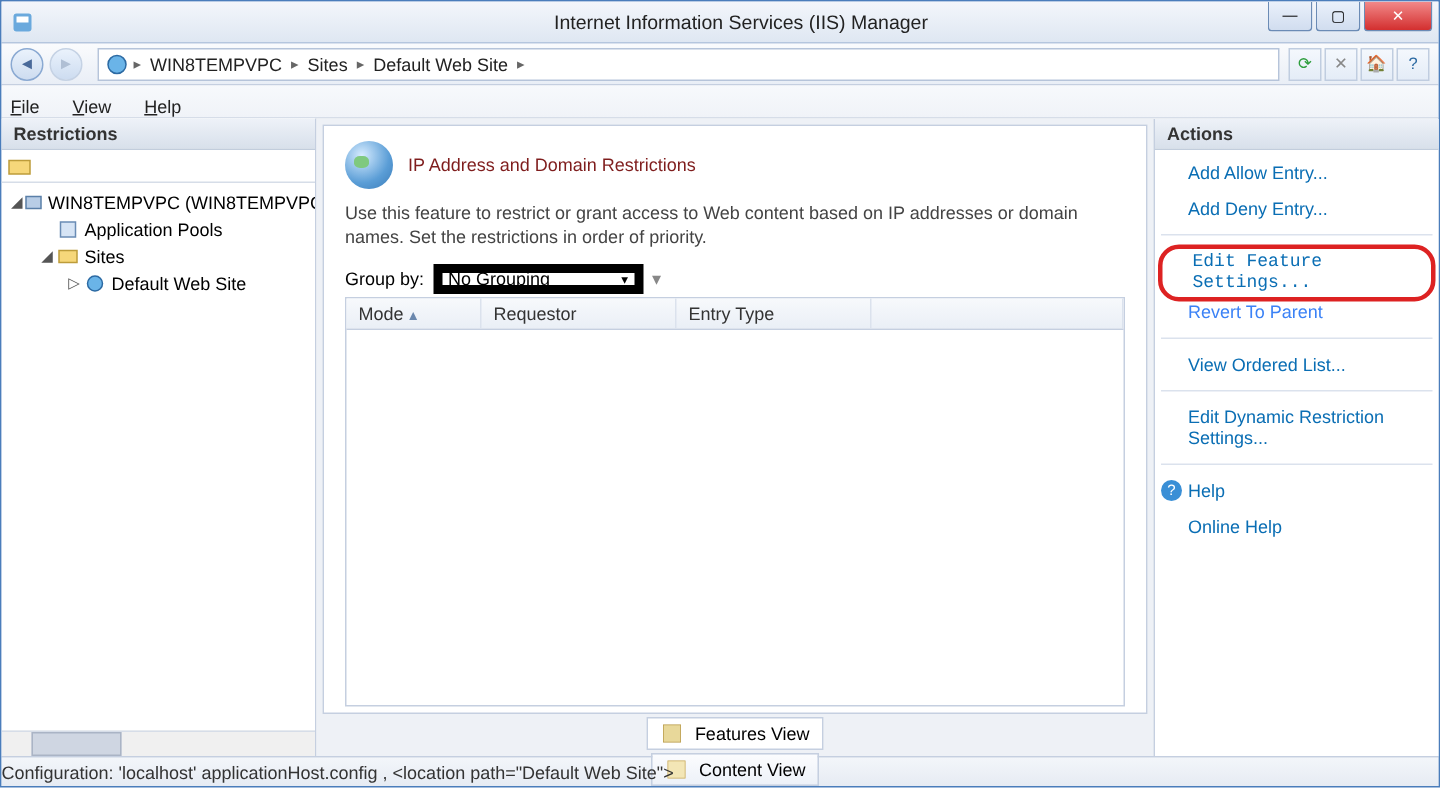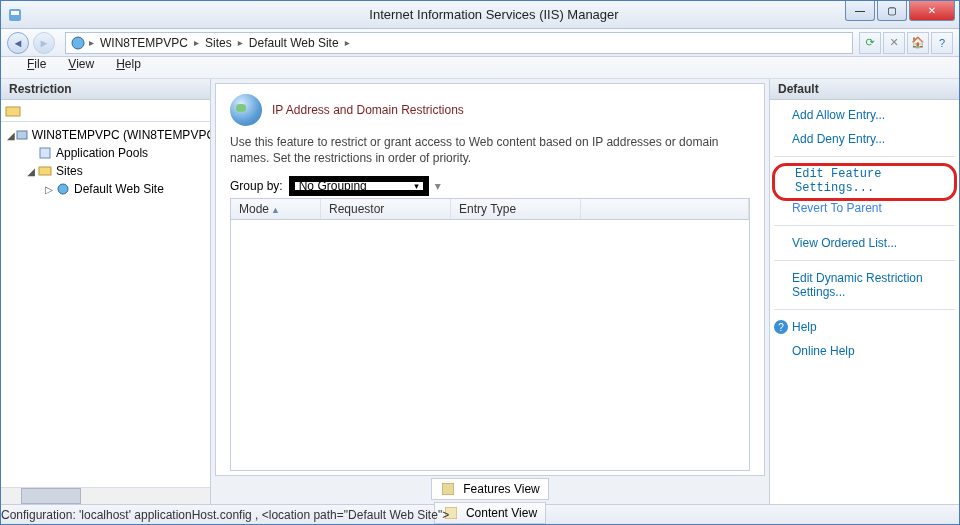--- a/index.html
+++ b/index.html
@@ -11,21 +11,21 @@
 .winbtn { width:30px; height:20px; margin-left:2px; border:1px solid #6b8bb5; border-top:none; background:linear-gradient(#eaf1fb,#d1ddef); display:flex; align-items:center; justify-content:center; border-radius:0 0 3px 3px; font-size:10px;}
 .winbtn.close { background:linear-gradient(#f28a8a,#d32f2f); color:#fff; width:46px;}
 .navbar { height:28px; background:linear-gradient(#fafbfd,#e9eef6); border-bottom:1px solid #c5cfe0; display:flex; align-items:center; padding:0 6px;}
 .navcircle { width:22px; height:22px; border-radius:50%; border:1px solid #8aa9d2; background:linear-gradient(#eaf2fc,#cddcf0); margin-right:4px; display:flex;align-items:center;justify-content:center;font-size:11px;color:#4a6a9a;}
 .navcircle.dis { color:#b0bfd4; border-color:#c5d2e4;}
 .addrbar { flex:1; height:22px; border:1px solid #b6c4da; background:#fff; margin:0 6px; display:flex; align-items:center; padding:0 4px;}
 .crumb { padding:0 6px; color:#222;}
 .crumb-arrow{ color:#666; font-size:10px;}
 .navright { display:flex; gap:2px;}
 .navicon { width:22px; height:22px; border:1px solid #c0cde0; background:linear-gradient(#f4f8fd,#e4ecf7); display:flex;align-items:center;justify-content:center;font-size:11px;}
-.menubar { height:22px; background:linear-gradient(#f7f9fc,#f0f3f8); border-bottom:1px solid #d6dde8; display:flex; align-items:flex-start; padding:0 26px; gap:22px;}
+.menubar { height:22px; background:linear-gradient(#f7f9fc,#f0f3f8); border-bottom:1px solid #d6dde8; display:flex; align-items:flex-end; padding:0 6px; gap:22px;}
 .menubar span { color:#222; }
 .menubar span u { text-decoration:underline;}
 .main { display:flex; height:calc(525px - 28px - 28px - 22px - 20px - 2px);}
 .panel-hdr { background:linear-gradient(#eef2f8,#d8e0eb); border-bottom:1px solid #c2cddc; padding:3px 8px; font-weight:bold; color:#333;}
 .connections { width:210px; border-right:1px solid #c5cfe0; display:flex; flex-direction:column; background:#fff;}
 .conntoolbar { height:22px; border-bottom:1px solid #d6dde8; display:flex; align-items:center; padding:0 4px;}
 .tree { flex:1; overflow:auto; padding:4px 2px;}
 .treerow { display:flex; align-items:center; padding:1px 0; white-space:nowrap;}
 .exp { width:12px; text-align:center; color:#555; font-size:10px;}
 .nodeicon { width:16px; height:16px; margin-right:3px; display:inline-flex;align-items:center;justify-content:center;font-size:11px;}
@@ -101,21 +101,21 @@
 </div>
 
 <div class="menubar">
   <span><u>F</u>ile</span>
   <span><u>V</u>iew</span>
   <span><u>H</u>elp</span>
 </div>
 
 <div class="main">
   <div class="connections">
-    <div class="panel-hdr">Restriction</div>
+    <div class="panel-hdr">Restrictions</div>
     <div class="conntoolbar">
       <span class="nodeicon">
           <svg width="16" height="14">
             <rect x="1" y="3" width="14" height="9" fill="#f6d77a" stroke="#bd9c3a"></rect>
           </svg>
         </span>
     </div>
     <div class="tree">
       <div class="treerow l1">
         <span class="exp">◢</span>
@@ -197,21 +197,21 @@
             <svg width="12" height="12">
               <rect width="12" height="12" fill="#f3e6b6" stroke="#c7a85a"></rect>
             </svg>
           </span>
         <span>Content View</span>
       </div>
     </div>
   </div>
 
   <div class="actions">
-    <div class="panel-hdr">Default</div>
+    <div class="panel-hdr">Actions</div>
     <div class="actlist">
       <div class="actlink">Add Allow Entry...</div>
       <div class="actlink">Add Deny Entry...</div>
       <div class="actsep"></div>
       <div class="actlink circled">Edit Feature Settings...</div>
       <div class="actlink" style="color:#3b82f6; margin-top:-6px;">Revert To Parent</div>
       <div class="actsep"></div>
       <div class="actlink">View Ordered List...</div>
       <div class="actsep"></div>
       <div class="actlink">Edit Dynamic Restriction Settings...</div>

